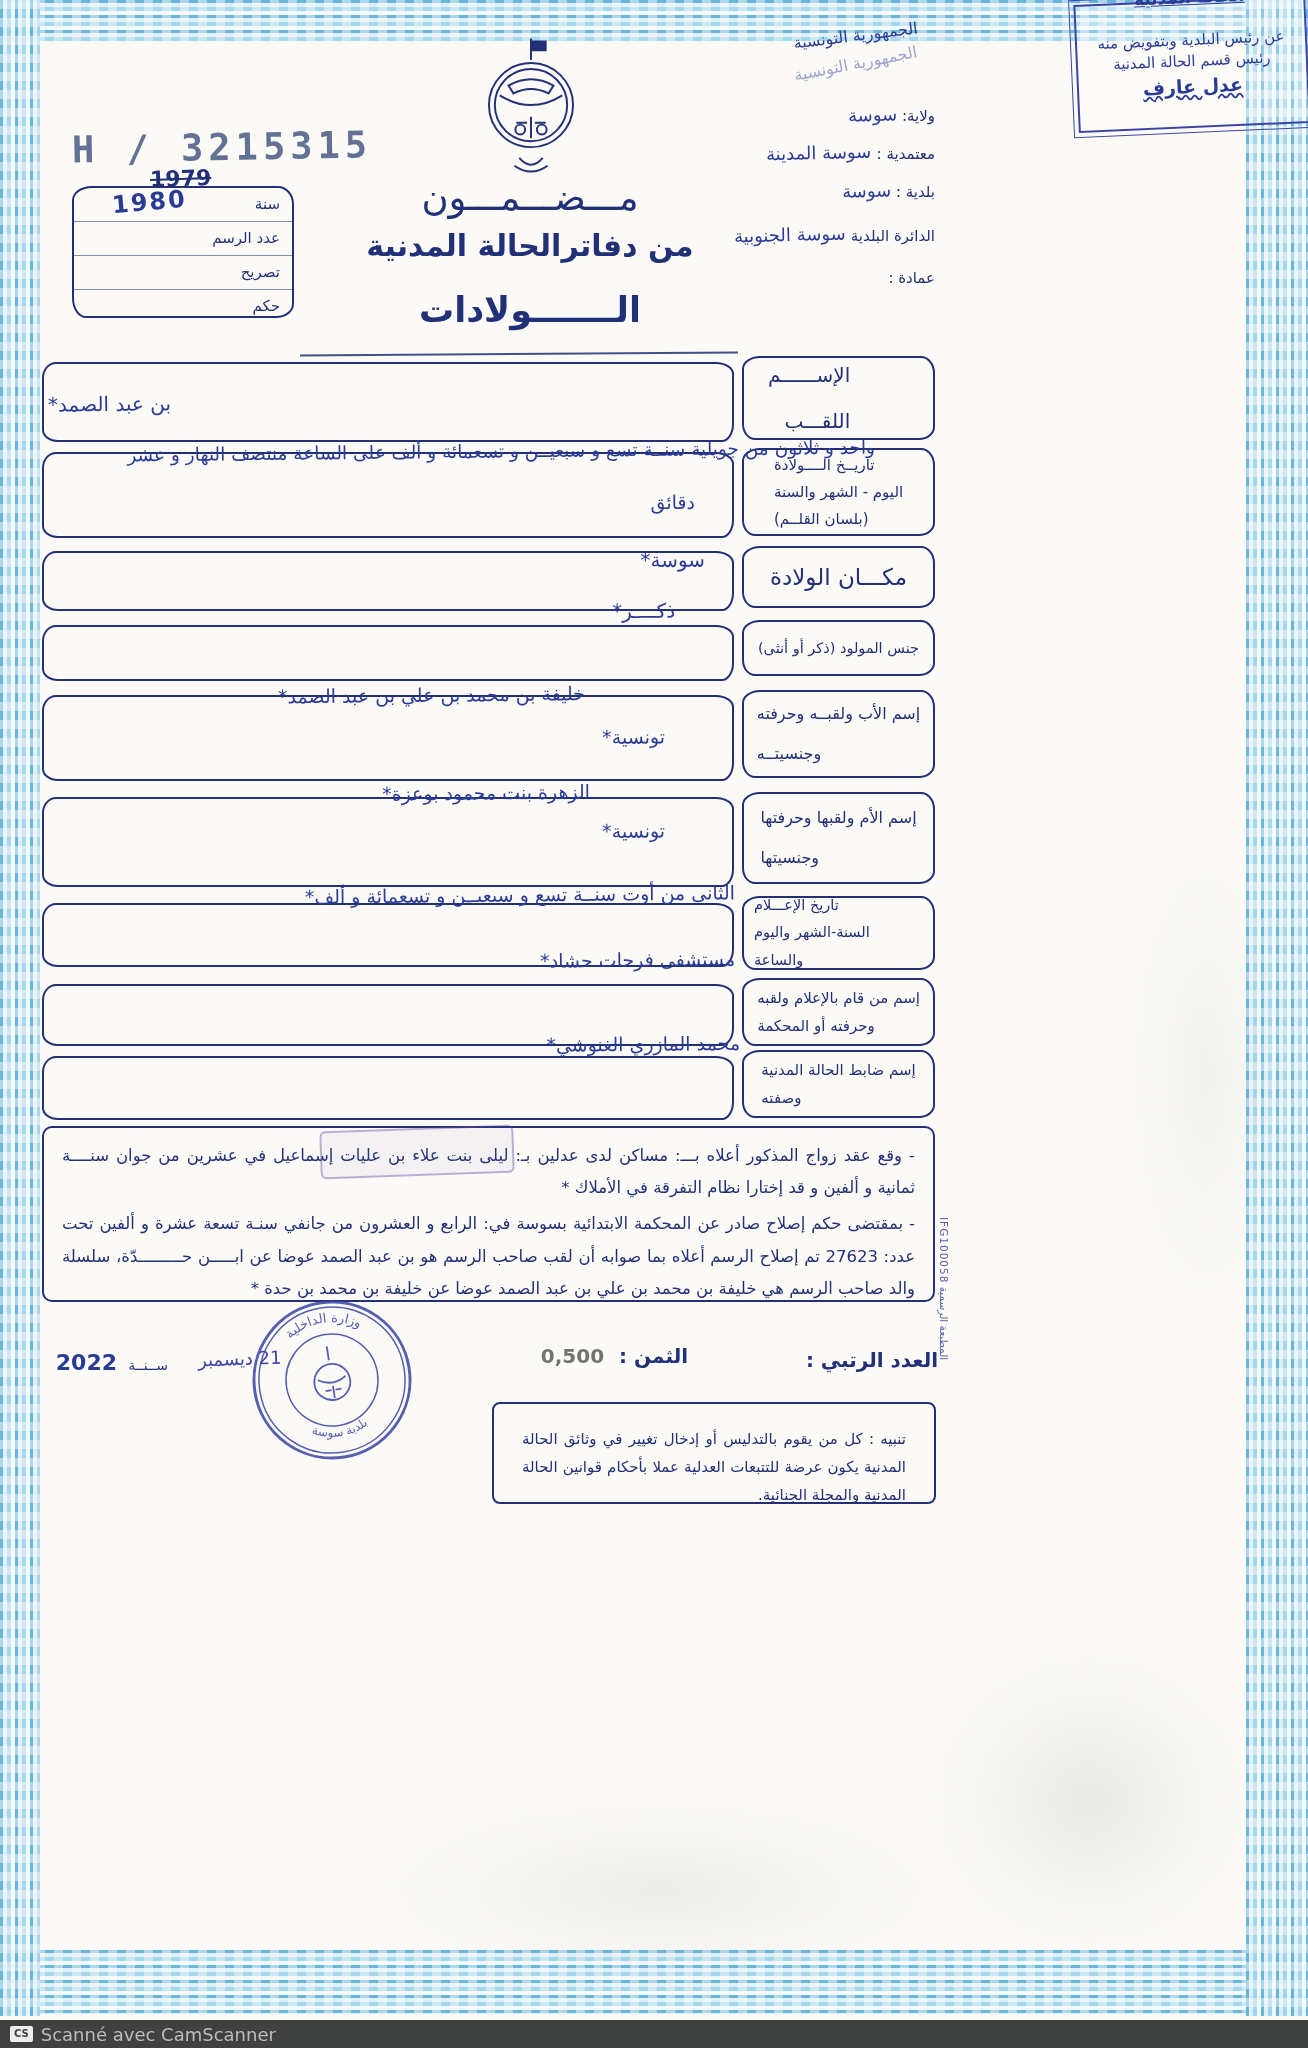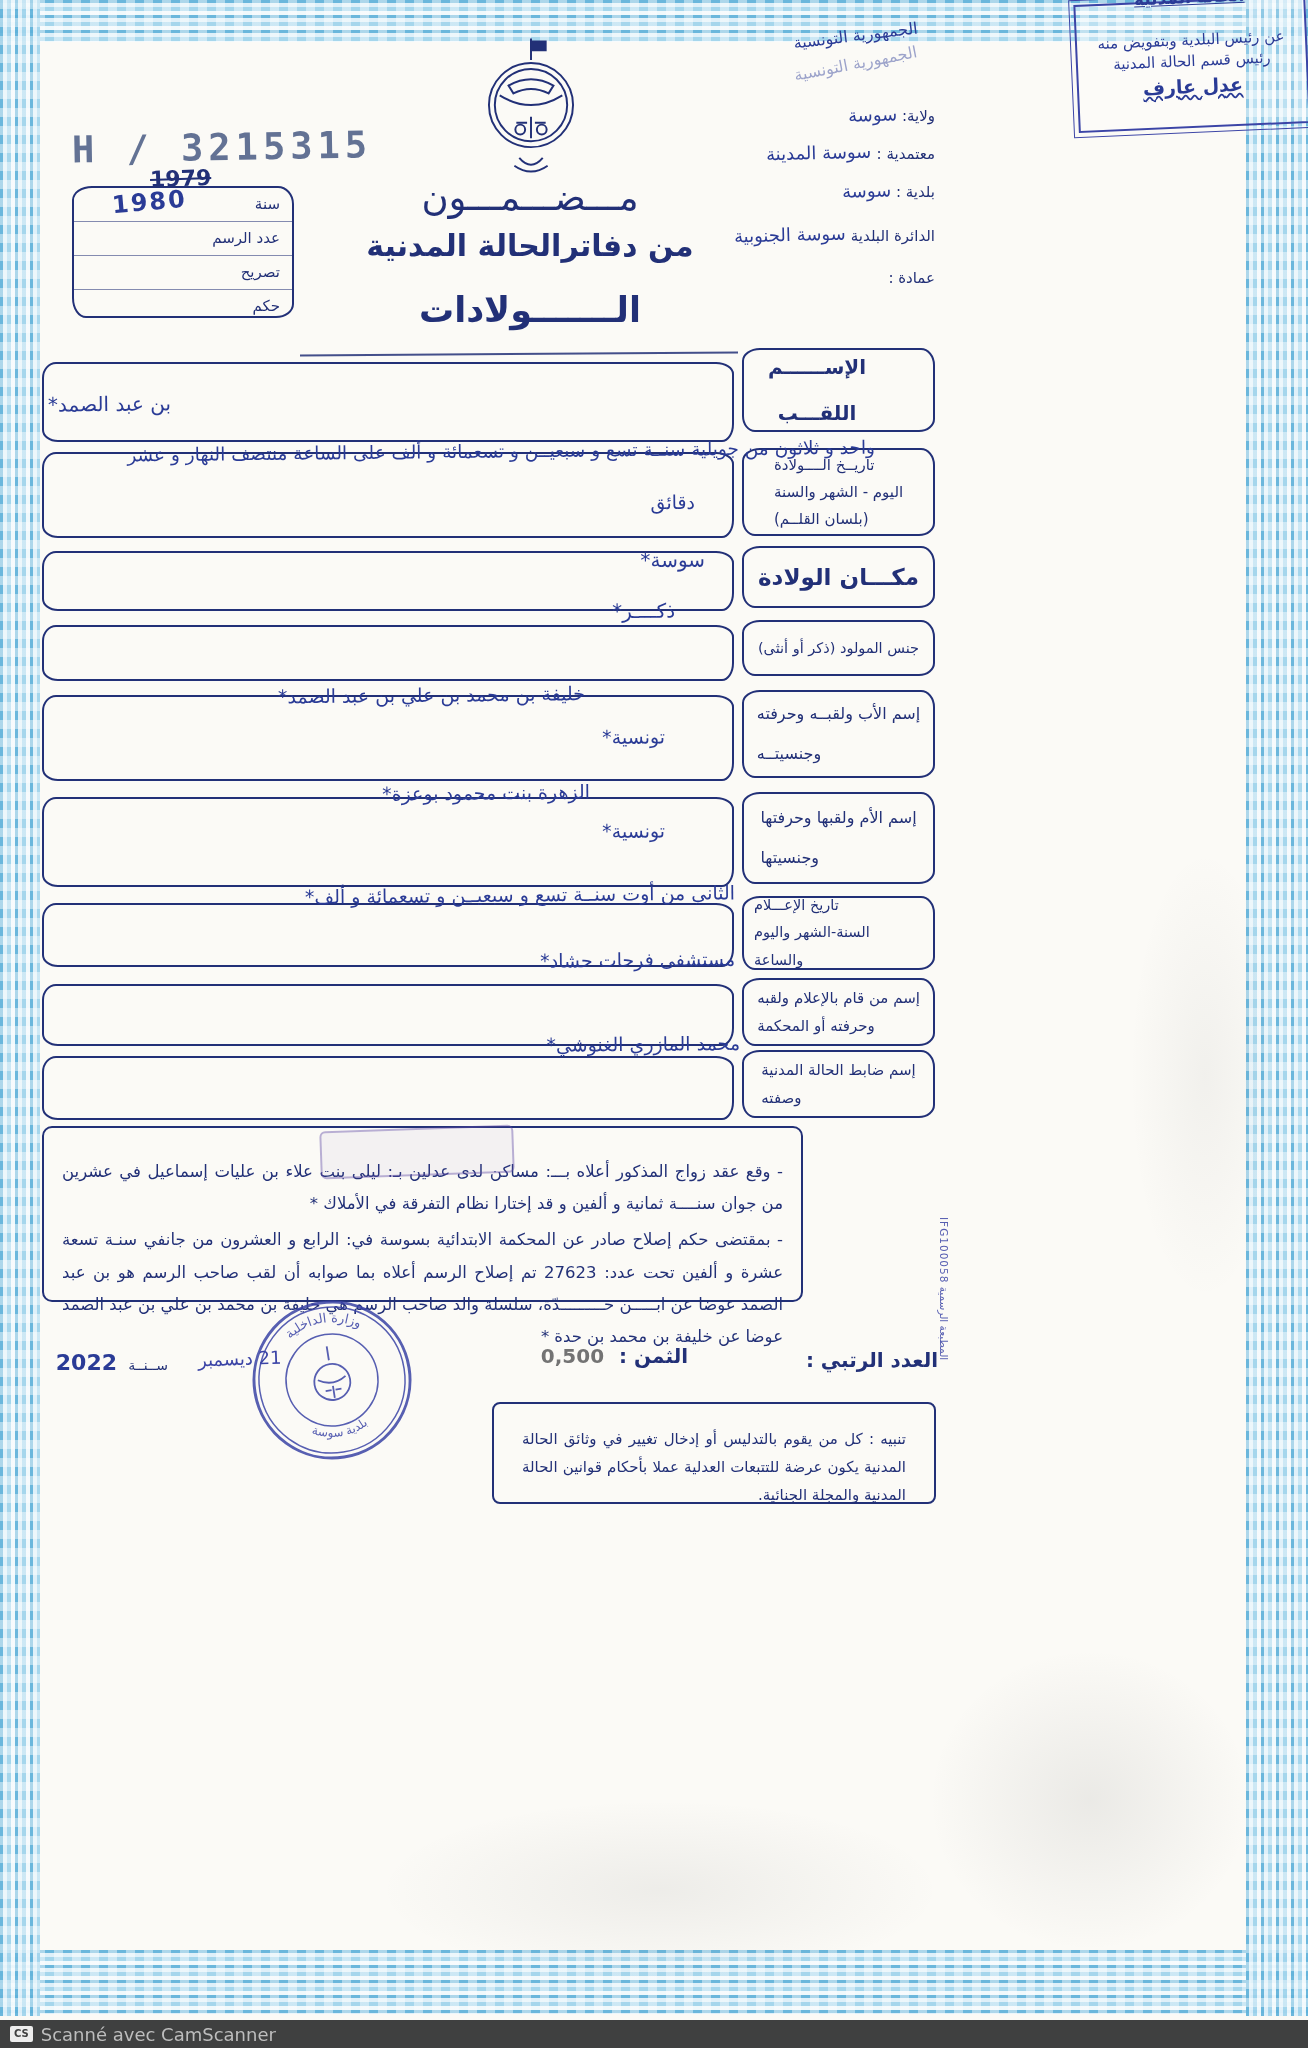--- a/index.html
+++ b/index.html
@@ -60,23 +60,23 @@
   .admin-row .lab{font-size:15px;color:var(--ink)}
   .admin-row .val{font-size:18px;color:var(--hand);margin-left:6px;display:inline-block;transform:rotate(-1.5deg)}
   .a1{top:104px}.a2{top:142px}.a3{top:180px}.a4{top:224px}.a5{top:268px}
 
   
   .lblbox{position:absolute;left:742px;width:193px;border:2px solid var(--ink);box-sizing:border-box;
     border-radius:18px 14px 16px 13px/13px 17px 13px 16px;display:flex;align-items:center;justify-content:center;
     text-align:left;white-space:pre-line;padding:2px 10px;color:var(--ink);z-index:1}
   .valbox{position:absolute;left:42px;width:692px;border:2px solid var(--ink);box-sizing:border-box;
     border-radius:14px 18px 12px 16px/16px 12px 18px 12px;z-index:1}
-  #l1{top:348px;height:84px;font-size:20px;font-weight:bold;line-height:2.3;justify-content:flex-end;text-align:center;padding-left:24px}
+  #l1{top:356px;height:84px;font-size:20px;font-weight:normal;line-height:2.3;justify-content:flex-end;text-align:right;padding-left:24px}
   #l2{top:448px;height:88px;font-size:15px;line-height:1.8}
-  #l3{top:546px;height:62px;font-size:23px;font-weight:bold}
+  #l3{top:546px;height:62px;font-size:23px;font-weight:normal}
   #l4{top:620px;height:56px;font-size:14.5px}
   #l5{top:690px;height:88px;font-size:16px;line-height:2.5}
   #l6{top:792px;height:92px;font-size:16px;line-height:2.5}
   #l7{top:896px;height:74px;font-size:14.5px;line-height:1.9}
   #l8{top:978px;height:68px;font-size:15px;line-height:1.9}
   #l9{top:1050px;height:68px;font-size:15px;line-height:1.9}
   #v1{top:362px;height:80px}#v2{top:452px;height:86px}#v3{top:551px;height:60px}
   #v4{top:625px;height:56px}#v5{top:695px;height:86px}#v6{top:797px;height:90px}
   #v7{top:903px;height:64px}#v8{top:984px;height:62px}#v9{top:1056px;height:64px}
 
@@ -90,22 +90,22 @@
   #val5b{left:555px;top:726px;width:110px}
   #val6a{left:295px;top:782px;width:295px}
   #val6b{left:555px;top:820px;width:110px}
   #val7{left:225px;top:884px;width:510px}
   #val8{left:470px;top:949px;width:265px}
   #val9{left:515px;top:1033px;width:225px}
   .strike-line{position:absolute;left:300px;top:353px;width:438px;border-top:2.5px solid var(--ink);
     transform:rotate(-0.4deg);z-index:2;opacity:.85}
 
   
-  .notesbox{left:42px;top:1126px;width:761px;height:176px;border:2px solid var(--ink);border-radius:10px;
-    box-sizing:border-box;padding:28px 18px;z-index:1}
+  .notesbox{left:42px;top:1126px;width:893px;height:176px;border:2px solid var(--ink);border-radius:10px;
+    box-sizing:border-box;padding:12px 18px;z-index:1}
   .notesbox p{margin:0 0 4px 0;font-size:16.5px;line-height:1.95;text-align:justify;color:var(--ink)}
   .ink-overlay{left:320px;top:1128px;width:190px;height:44px;border:2px solid rgba(95,75,165,.4);
     background:rgba(120,100,180,.06);border-radius:6px;transform:rotate(-2deg);z-index:3}
   .sideprint{left:938px;top:1180px;height:180px;writing-mode:vertical-rl;font-size:10.5px;color:var(--stamp);
     letter-spacing:1px;z-index:1;opacity:.85}
 
   
   .serial{left:790px;top:1348px;width:148px;font-size:20px;font-weight:bold;text-align:right}
   .price{left:498px;top:1344px;width:190px;font-size:20px;font-weight:bold;white-space:nowrap}
   .price .pv{font-size:20px;color:#737373;margin-right:8px;letter-spacing:1px}

